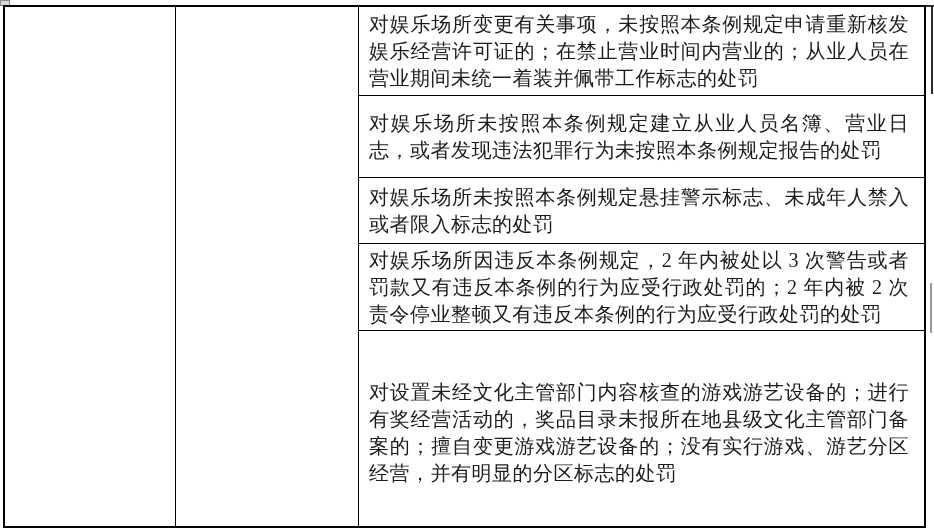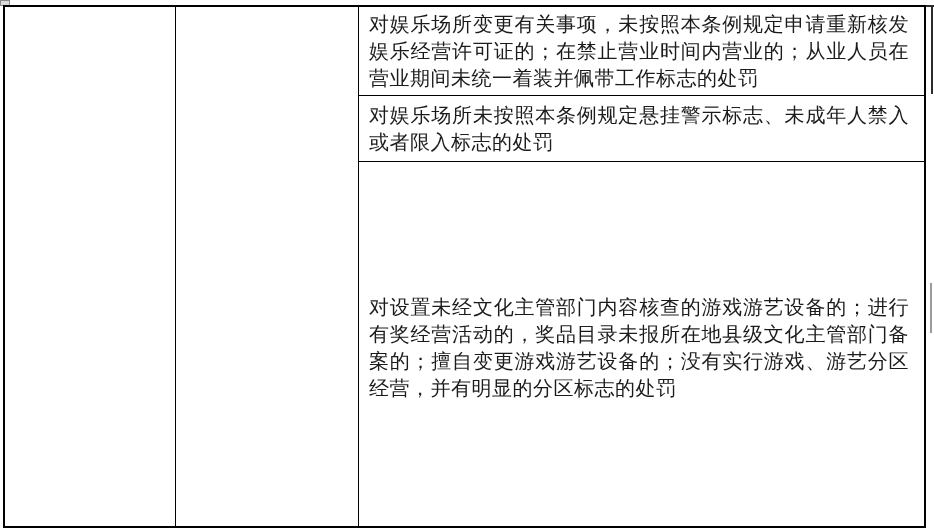--- a/index.html
+++ b/index.html
@@ -121,25 +121,31 @@
     <div class="col col-1"></div>
 
     <div class="col col-2"></div>
 
     <div class="col col-3">
 
       <div class="t-row r1">
         <div class="cell-text">对娱乐场所变更有关事项，未按照本条例规定申请重新核发娱乐经营许可证的；在禁止营业时间内营业的；从业人员在营业期间未统一着装并佩带工作标志的处罚</div>
       </div>
 
+      <div class="t-row r2">
+        <div class="cell-text">对娱乐场所未按照本条例规定建立从业人员名簿、营业日志，或者发现违法犯罪行为未按照本条例规定报告的处罚</div>
+      </div>
 
       <div class="t-row r3">
         <div class="cell-text">对娱乐场所未按照本条例规定悬挂警示标志、未成年人禁入或者限入标志的处罚</div>
       </div>
 
+      <div class="t-row r4">
+        <div class="cell-text">对娱乐场所因违反本条例规定，2 年内被处以 3 次警告或者罚款又有违反本条例的行为应受行政处罚的；2 年内被 2 次责令停业整顿又有违反本条例的行为应受行政处罚的处罚</div>
+      </div>
 
 
       <div class="t-row last">
         <div class="cell-text">对设置未经文化主管部门内容核查的游戏游艺设备的；进行有奖经营活动的，奖品目录未报所在地县级文化主管部门备案的；擅自变更游戏游艺设备的；没有实行游戏、游艺分区经营，并有明显的分区标志的处罚</div>
       </div>
 
     </div>
   </div>
 </div>
 

